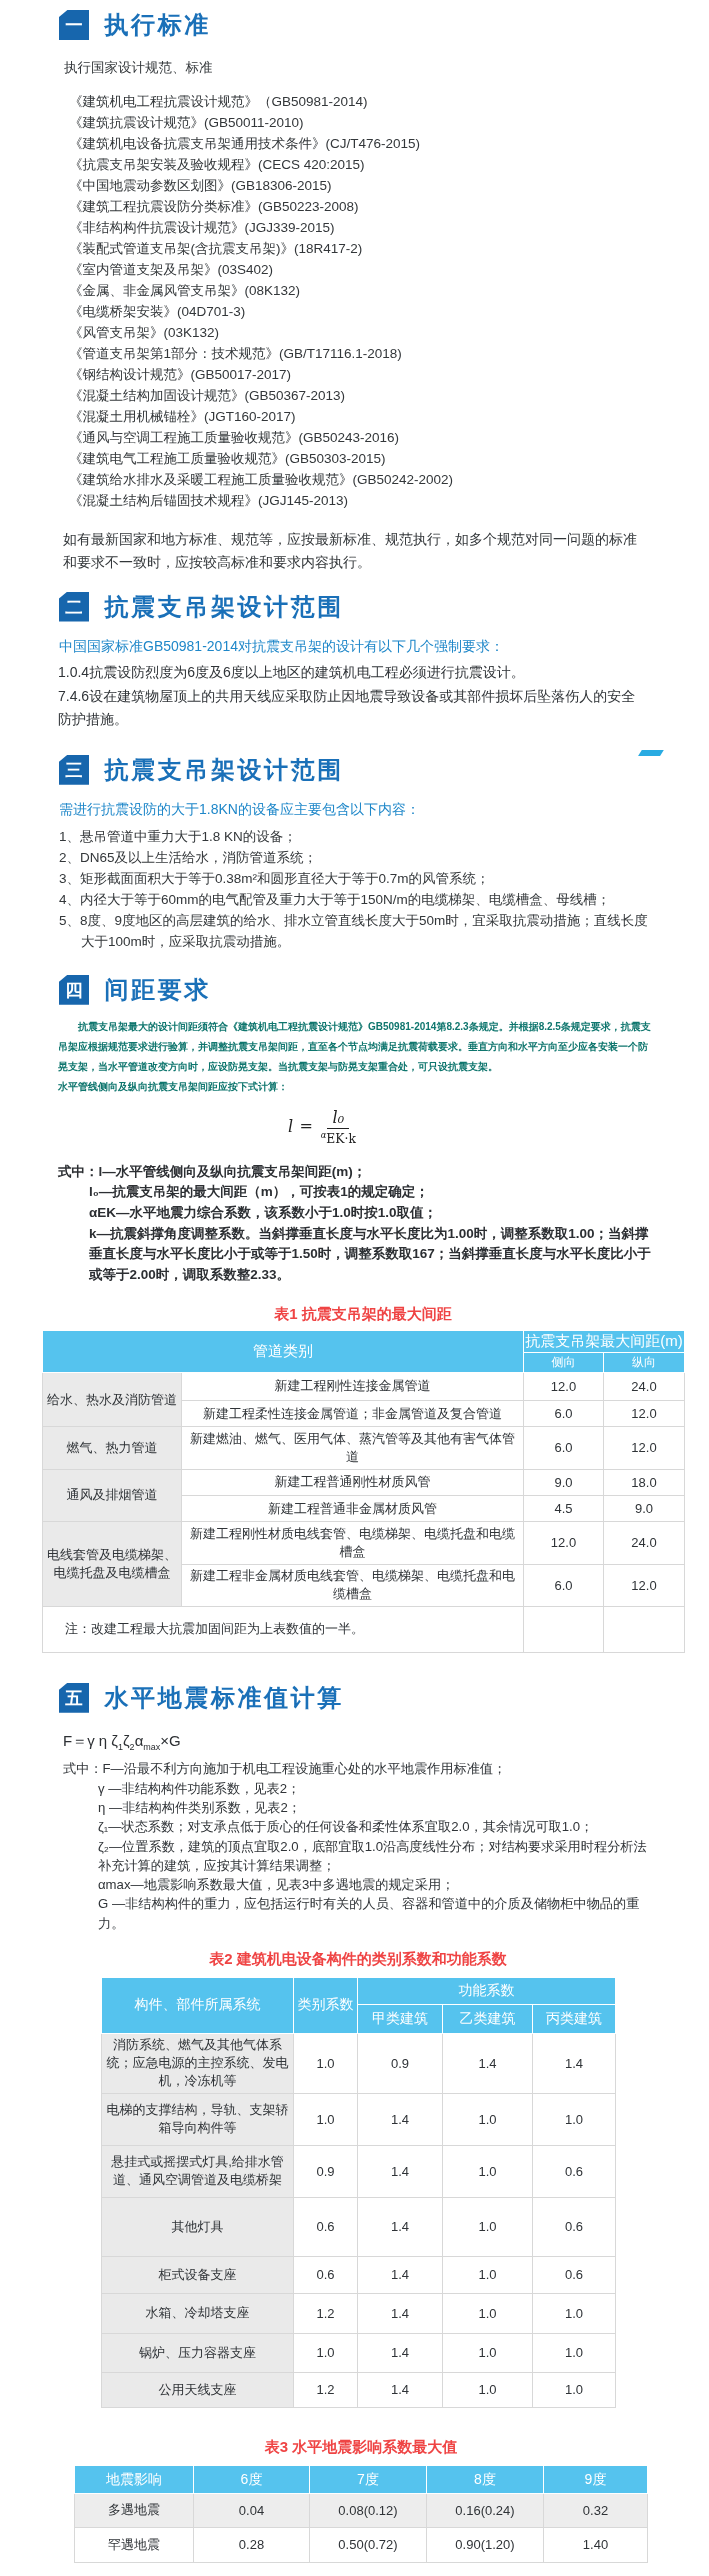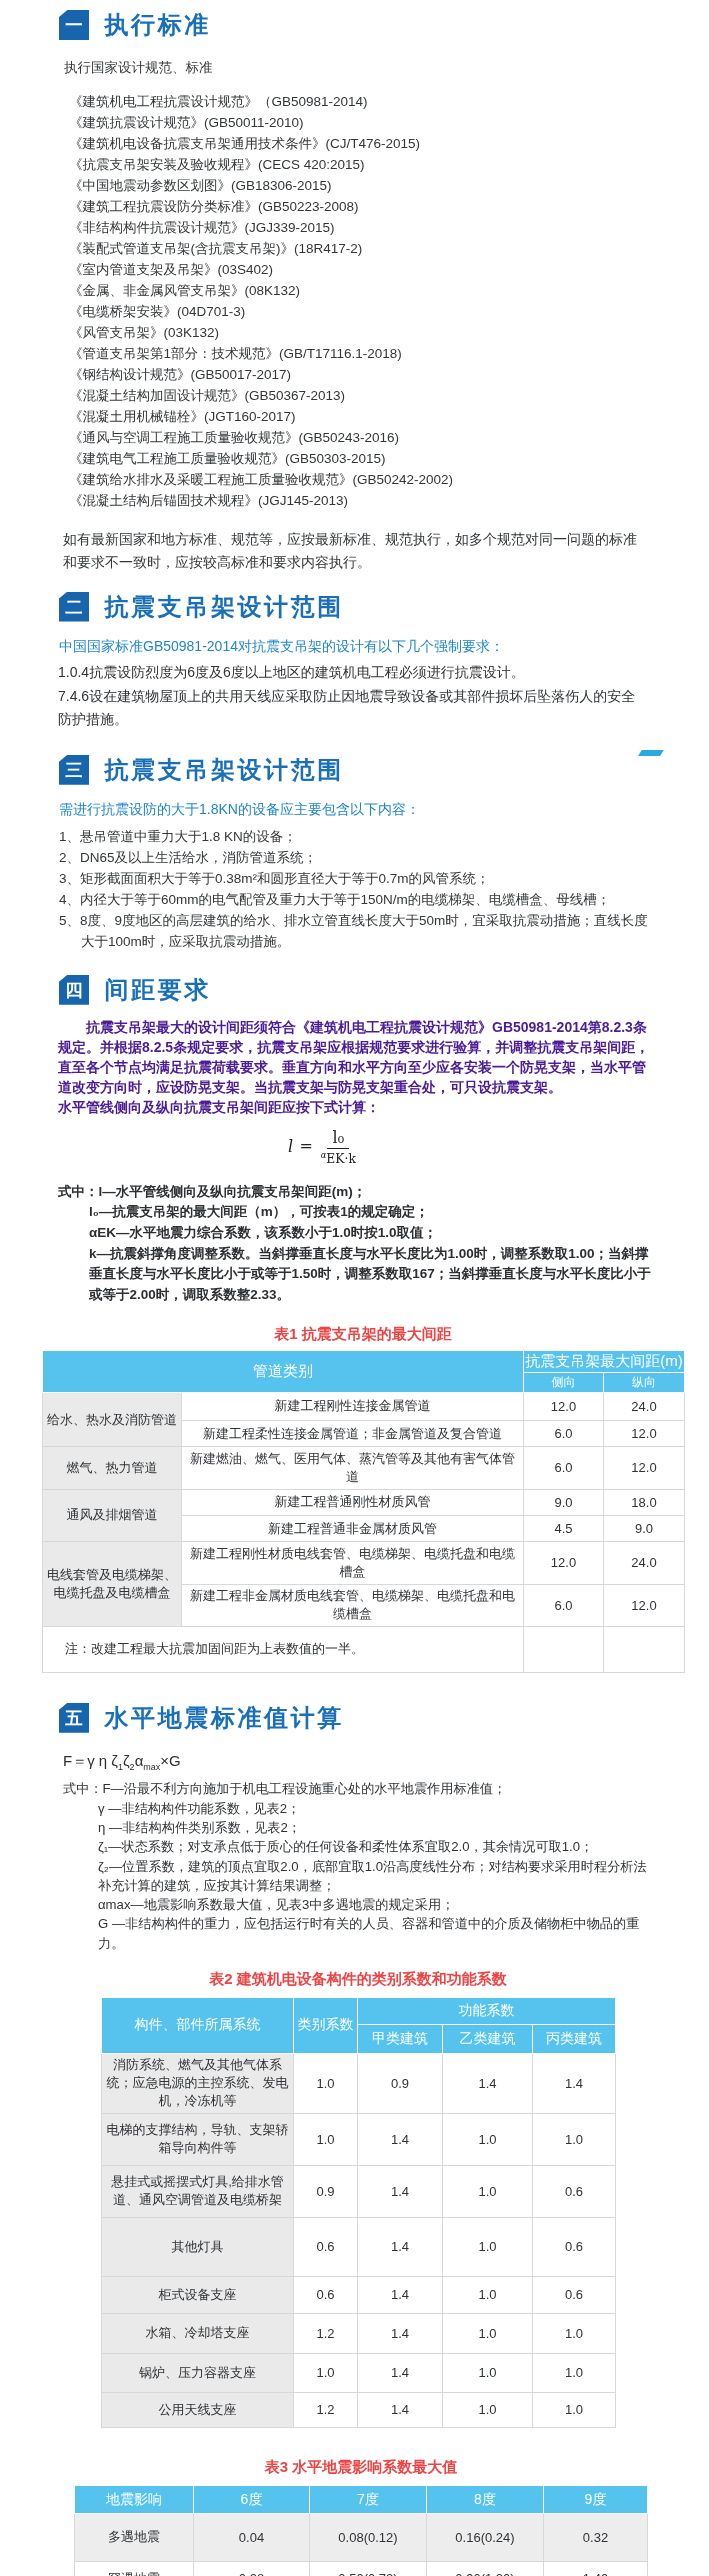--- a/index.html
+++ b/index.html
@@ -17,27 +17,27 @@
   .plain{font-size:13.5px;line-height:21px;color:#303438;}
 
   .s1-intro{margin:18px 0 0 64px;font-size:13.5px;}
   .std-list{margin:14px 16px 0 69px;font-size:13.5px;line-height:21px;}
   .s1-foot{margin:17px 0 0 63px;width:574px;font-size:14px;line-height:22.6px;}
 
   .s2-items{margin:5.2px 0 0 58px;width:588px;font-size:14px;line-height:23.5px;}
   .s3-items{margin:6.4px 0 0 59px;width:591px;font-size:13.5px;line-height:21px;}
   .s3-items .num-item{padding-left:22px;text-indent:-22px;}
 
-  .s4-para{margin:11.6px 0 0 58px;width:595px;font-size:14px;line-height:20px;
-    font-weight:bold;color:#4c1d95;}
+  .s4-para{margin:11.6px 0 0 58px;width:595px;font-size:10px;line-height:20px;
+    font-weight:bold;color:#0f766e;}
   .s4-para .indent{text-indent:2em;}
   .formula1{margin:10.3px 0 0 90px;width:464px;text-align:center;
     font-family:"DejaVu Serif","Liberation Serif",serif;font-size:16px;color:#222;}
   .frac{display:inline-flex;flex-direction:column;align-items:center;vertical-align:middle;margin-left:7.7px;}
-  .frac .num{border-bottom:1.3px solid #222;padding:0 5.2px 1.3px;}
+  .frac .num{border-bottom:1.3px solid #222;padding:0 5.2px 1.3px;font-style:italic;}
   .frac .den{padding-top:1.3px;font-size:12.3px;}
   .frac .den sup{font-size:8.4px;font-style:italic;}
   .f-var{font-style:italic;}
   .f-eq{margin-left:6.4px;}
 
   .where4{margin:15.5px 0 0 58px;width:595px;font-size:13.5px;line-height:20.6px;
     font-weight:bold;color:#2c2f33;}
   .where4 .cont{padding-left:31px;}
 
   .formula5{margin:18px 0 0 63px;font-size:15px;color:#2c2f33;}
@@ -334,21 +334,21 @@
       <thead>
         <tr>
           <th>地震影响</th>
           <th>6度</th>
           <th>7度</th>
           <th>8度</th>
           <th>9度</th>
         </tr>
       </thead>
       <tbody>
-        <tr class="gray" style="height:48px;">
+        <tr class="gray" style="height:34px;">
           <td>多遇地震</td>
           <td>0.04</td>
           <td>0.08(0.12)</td>
           <td>0.16(0.24)</td>
           <td>0.32</td>
         </tr>
         <tr style="height:35px;">
           <td>罕遇地震</td>
           <td>0.28</td>
           <td>0.50(0.72)</td>

